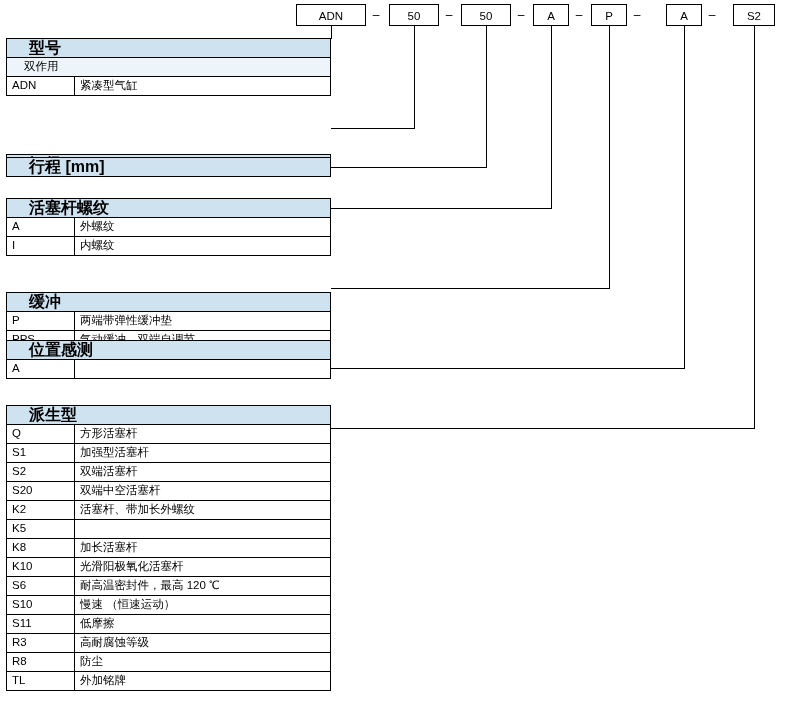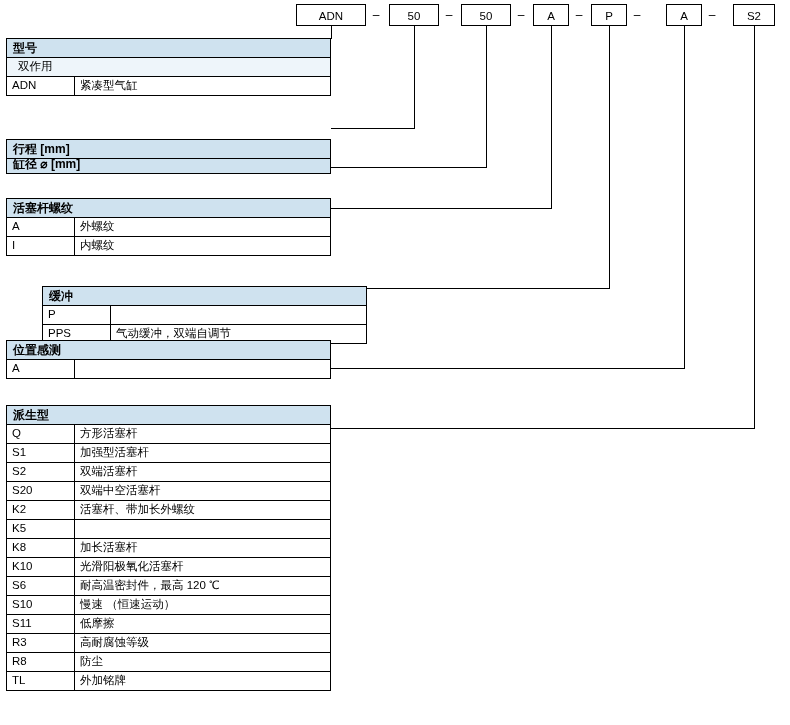--- a/index.html
+++ b/index.html
@@ -63,34 +63,34 @@
   .block {
     position: absolute;
     left: 6px;
     width: 325px;
   }
   .hdr {
     height: 20px;
     background: #cfe2ef;
     border: 1px solid #000000;
     box-sizing: border-box;
-    font-size: 12px;
+    font-size: 16px;
     font-weight: bold;
     line-height: 18px;
-    padding-left: 6px;
+    padding-left: 22px;
   }
   .sub {
     height: 19px;
     background: #eef5fa;
     border: 1px solid #000000;
     border-top: none;
     box-sizing: border-box;
     font-size: 11.5px;
     line-height: 17px;
-    padding-left: 11px;
+    padding-left: 17px;
   }
   .row {
     height: 19px;
     border: 1px solid #000000;
     border-top: none;
     box-sizing: border-box;
     display: flex;
     font-size: 11.5px;
     line-height: 17px;
   }
@@ -158,40 +158,41 @@
     <div class="row">
       <div class="c1">ADN</div>
       <div class="c2">紧凑型气缸</div>
     </div>
   </div>
 
   <div class="block" style="top:118px;margin-top:36px;">
     <div class="hdr">缸径 ⌀ [mm]</div>
   </div>
 
-  <div class="block" style="top:139px;">
+  <div class="block" style="top:157px;">
     <div class="hdr">行程 [mm]</div>
   </div>
 
   <div class="block" style="top:198px;">
     <div class="hdr">活塞杆螺纹</div>
     <div class="row">
       <div class="c1">A</div>
       <div class="c2">外螺纹</div>
     </div>
     <div class="row">
       <div class="c1">I</div>
       <div class="c2">内螺纹</div>
     </div>
   </div>
 
-  <div class="block" style="top:286px;margin-left:36px;">
+  <div class="block" style="top:292px;">
     <div class="hdr">缓冲</div>
     <div class="row">
       <div class="c1">P</div>
+      <div class="c2">两端带弹性缓冲垫</div>
     </div>
     <div class="row">
       <div class="c1">PPS</div>
       <div class="c2">气动缓冲，双端自调节</div>
     </div>
   </div>
 
   <div class="block" style="top:340px;">
     <div class="hdr">位置感测</div>
     <div class="row">

